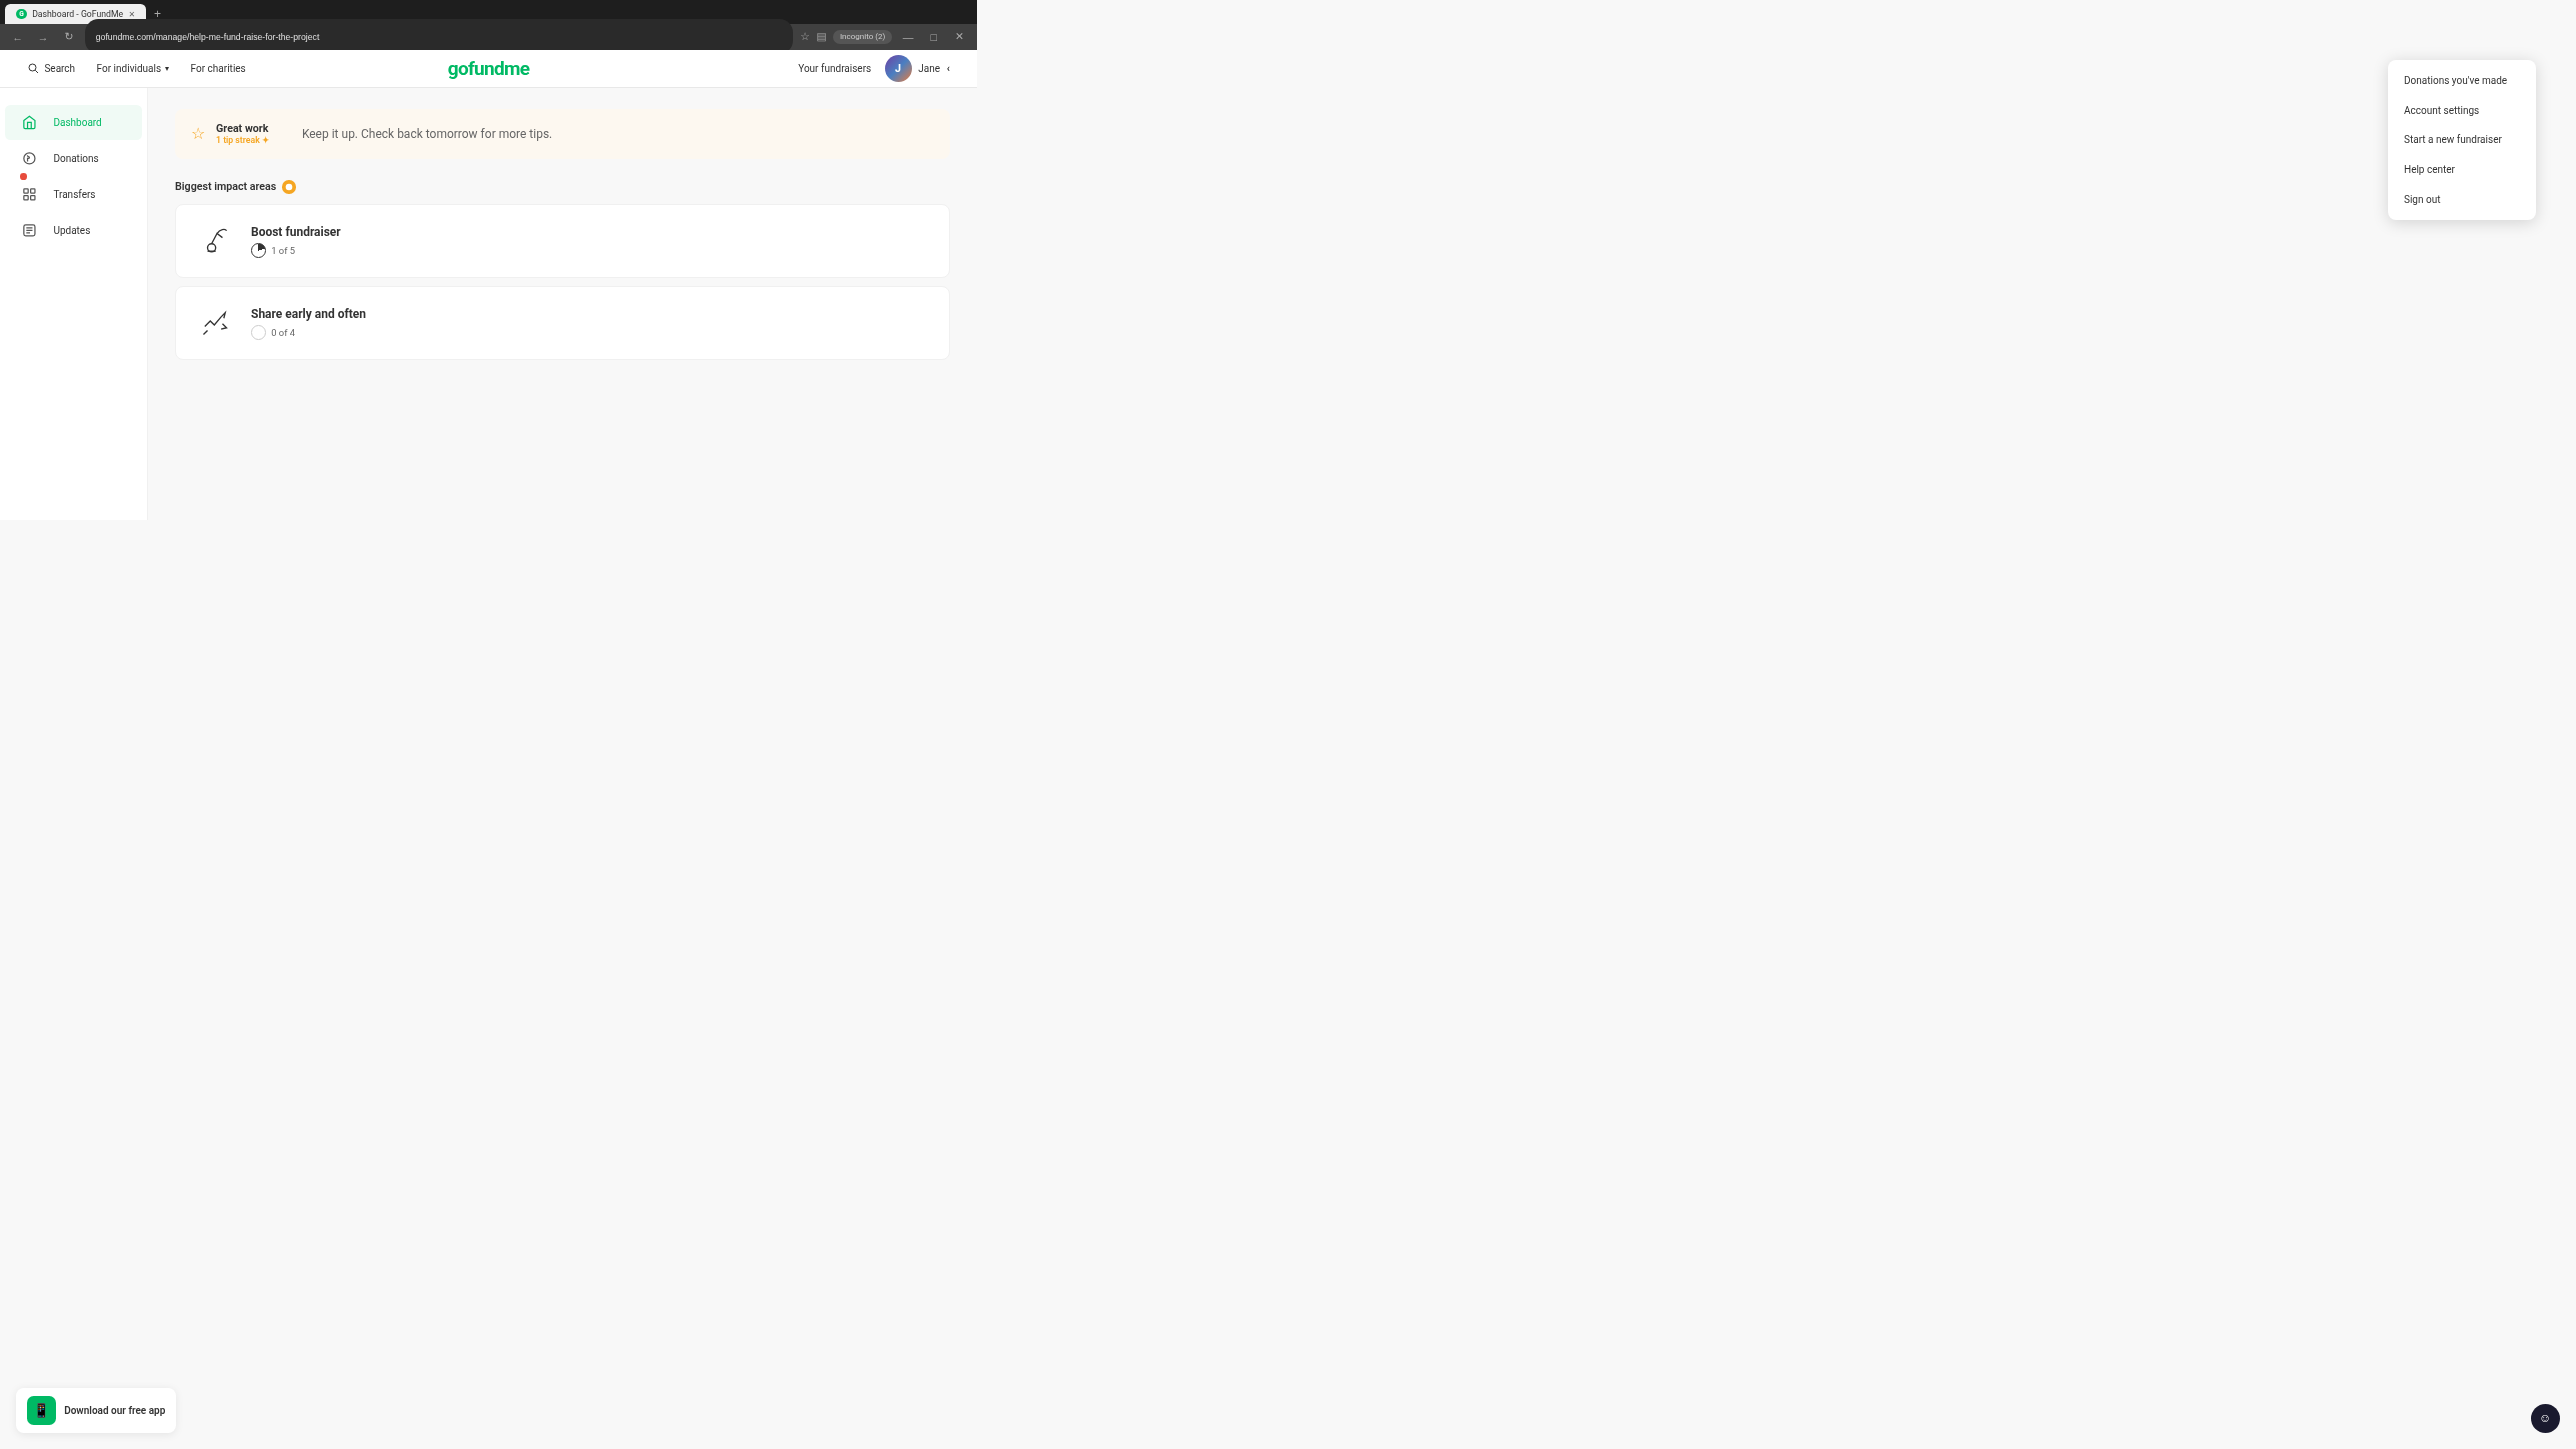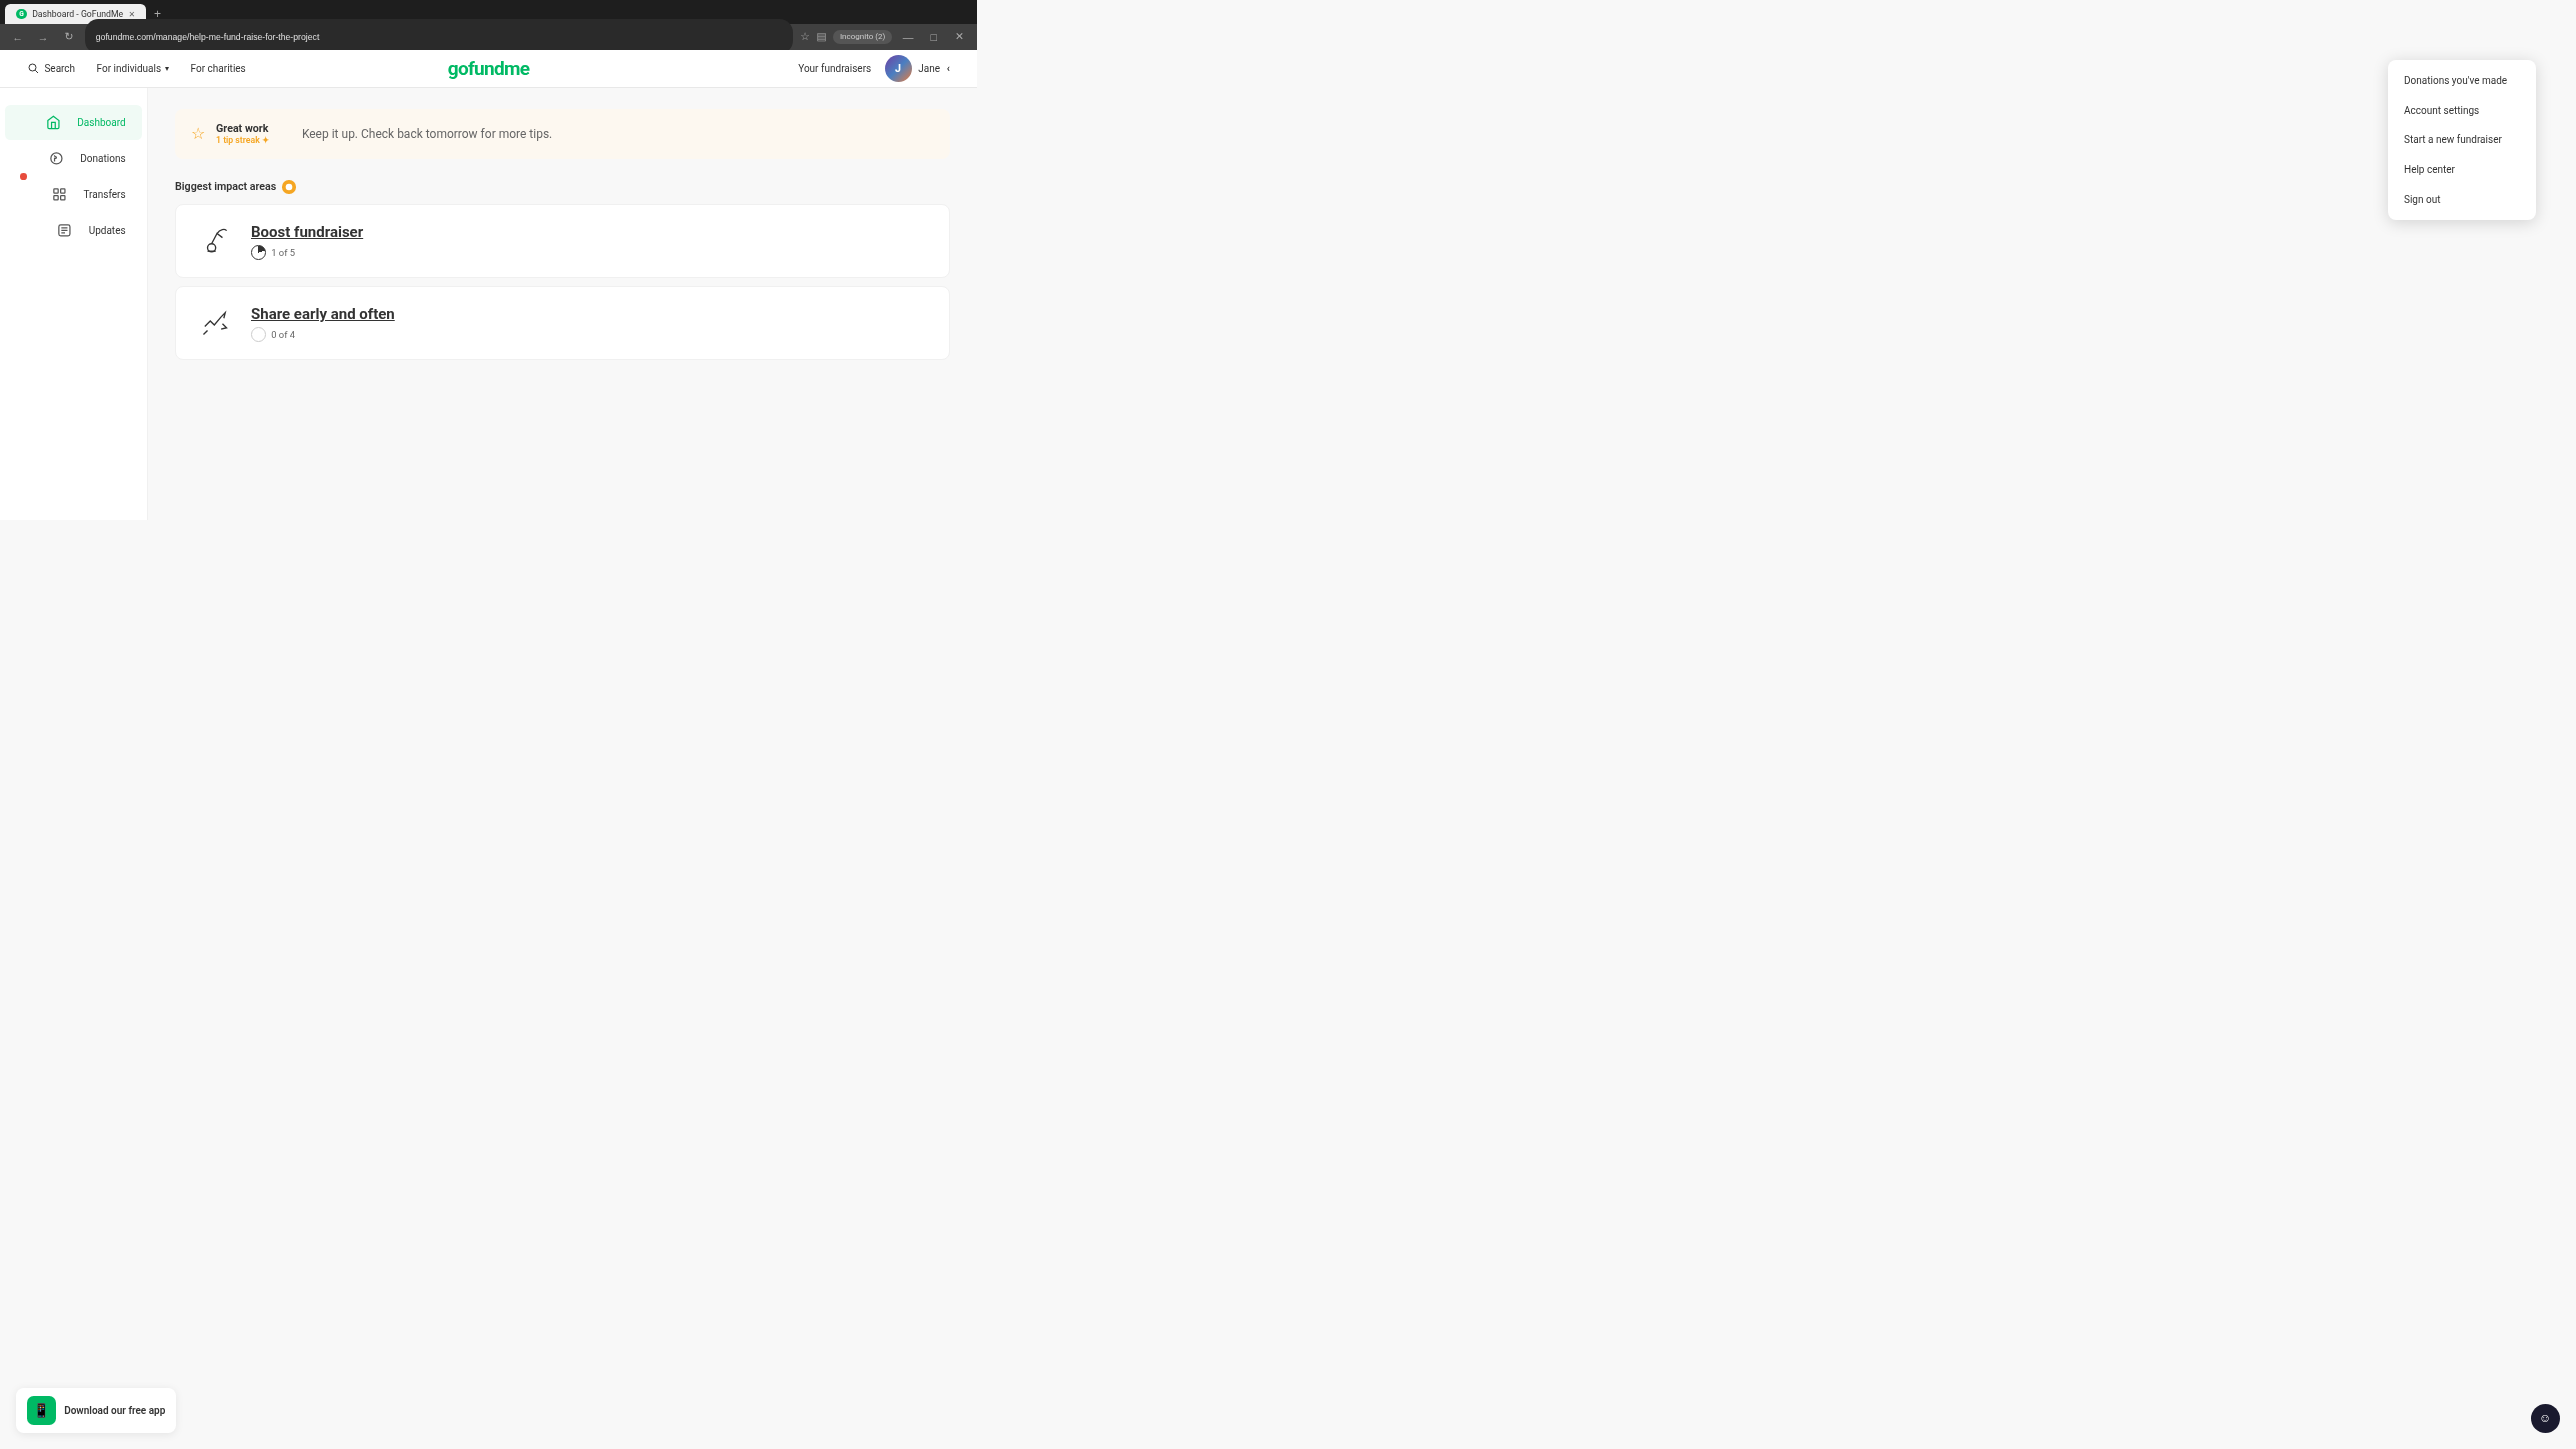--- a/index.html
+++ b/index.html
@@ -232,21 +232,20 @@
     .sidebar-item {
       display: flex;
       align-items: center;
       gap: 16px;
       padding: 9.4px 16px;
       cursor: pointer;
       color: #333;
       font-size: 10px;
       border-radius: 5.4px;
       margin: 1.3px 5.4px;
-      justify-content: flex-end;
     }
     .sidebar-item.active {
       background: #f0faf5;
       color: #00b964;
     }
     .sidebar-icon {
       width: 16px;
       height: 16px;
       display: flex;
       align-items: center;
@@ -336,24 +335,23 @@
     }
     .impact-icon {
       width: 40px;
       height: 40px;
       display: flex;
       align-items: center;
       justify-content: center;
       font-size: 21.5px;
     }
     .impact-title {
-      font-size: 15px;
+      font-size: 12px;
       font-weight: 700;
       color: #333;
-      text-decoration: underline;
     }
     .impact-progress {
       display: flex;
       align-items: center;
       gap: 5.4px;
       margin-top: 4px;
     }
     .progress-circle {
       width: 14.8px;
       height: 14.8px;

